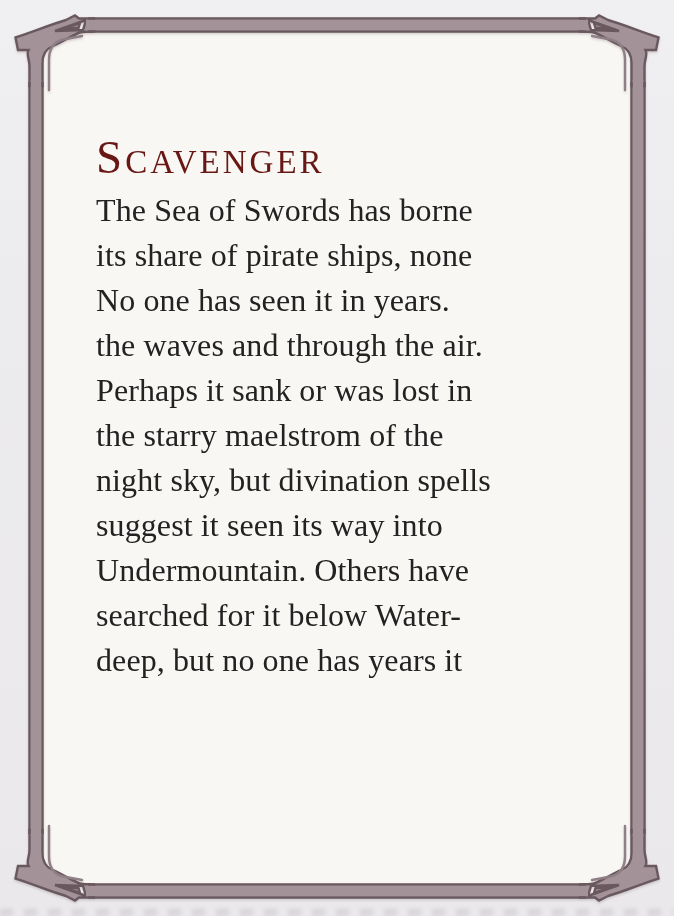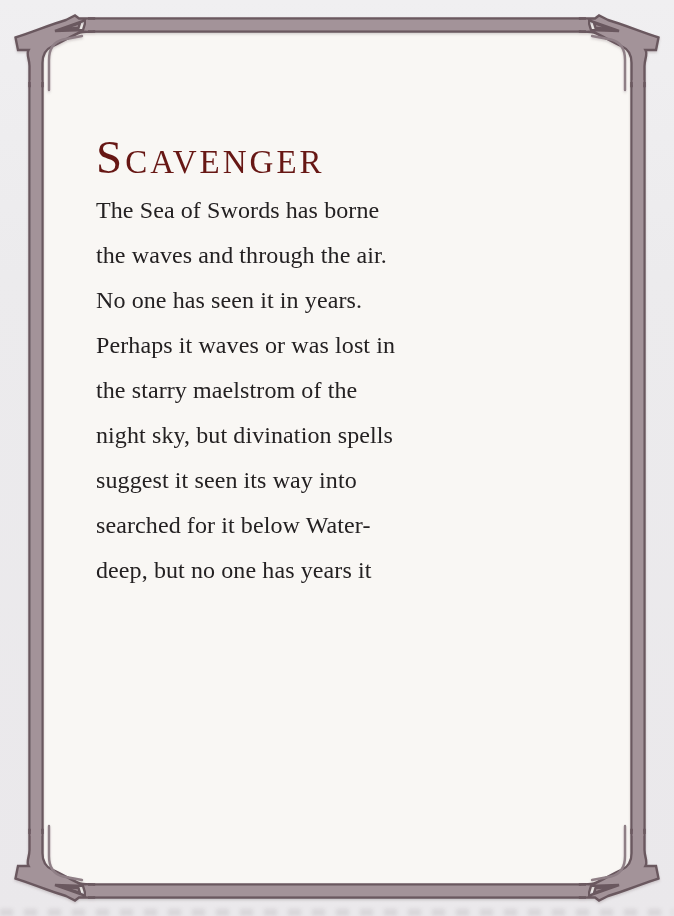--- a/index.html
+++ b/index.html
@@ -29,21 +29,21 @@
   .heading{
     margin:0 0 4px 0;
     font-variant:small-caps;
     font-weight:400;
     font-size:47px;
     line-height:54px;
     letter-spacing:3px;
     color:var(--heading-color,#671714);
   }
   .bodytext{
-    font-size:24px;
+    font-size:32px;
     line-height:45px;
     color:var(--body-color,#242122);
     letter-spacing:0.1px;
   }
   .line{white-space:nowrap;}
   .line em{font-style:italic;}
 
   
   .bottom-artifact{
     position:absolute;left:0;right:0;bottom:0;height:7px;
@@ -102,25 +102,27 @@
       <rect class="bandfill" x="632.7" y="80" width="10.6" height="756"></rect>
       <path class="bandline" d="M631.5,82 V834"></path>
       <path class="bandline" d="M644.5,82 V834"></path>
     </g>
   </svg>
 
   <div class="content">
     <h2 class="heading">Scavenger</h2>
     <div class="bodytext" id="body-lines">
         <div class="line"><span>The Sea of Swords has borne</span></div>
+        <div class="line"><span>its share of pirate ships, none</span></div>
+        <div class="line"><span>No one has seen it in years.</span></div>
         <div class="line"><span>the waves and through the air.</span></div>
-        <div class="line"><span>No one has seen it in years.</span></div>
-        <div class="line"><span>Perhaps it waves or was lost in</span></div>
+        <div class="line"><span>Perhaps it sank or was lost in</span></div>
         <div class="line"><span>the starry maelstrom of the</span></div>
         <div class="line"><span>night sky, but divination spells</span></div>
         <div class="line"><span>suggest it seen its way into</span></div>
+        <div class="line"><span>Undermountain. Others have</span></div>
         <div class="line"><span>searched for it below Water-</span></div>
         <div class="line"><span>deep, but no one has years it</span></div>
       </div>
   </div>
 
   <div class="bottom-artifact"></div>
 </div>
 
 </body></html>

